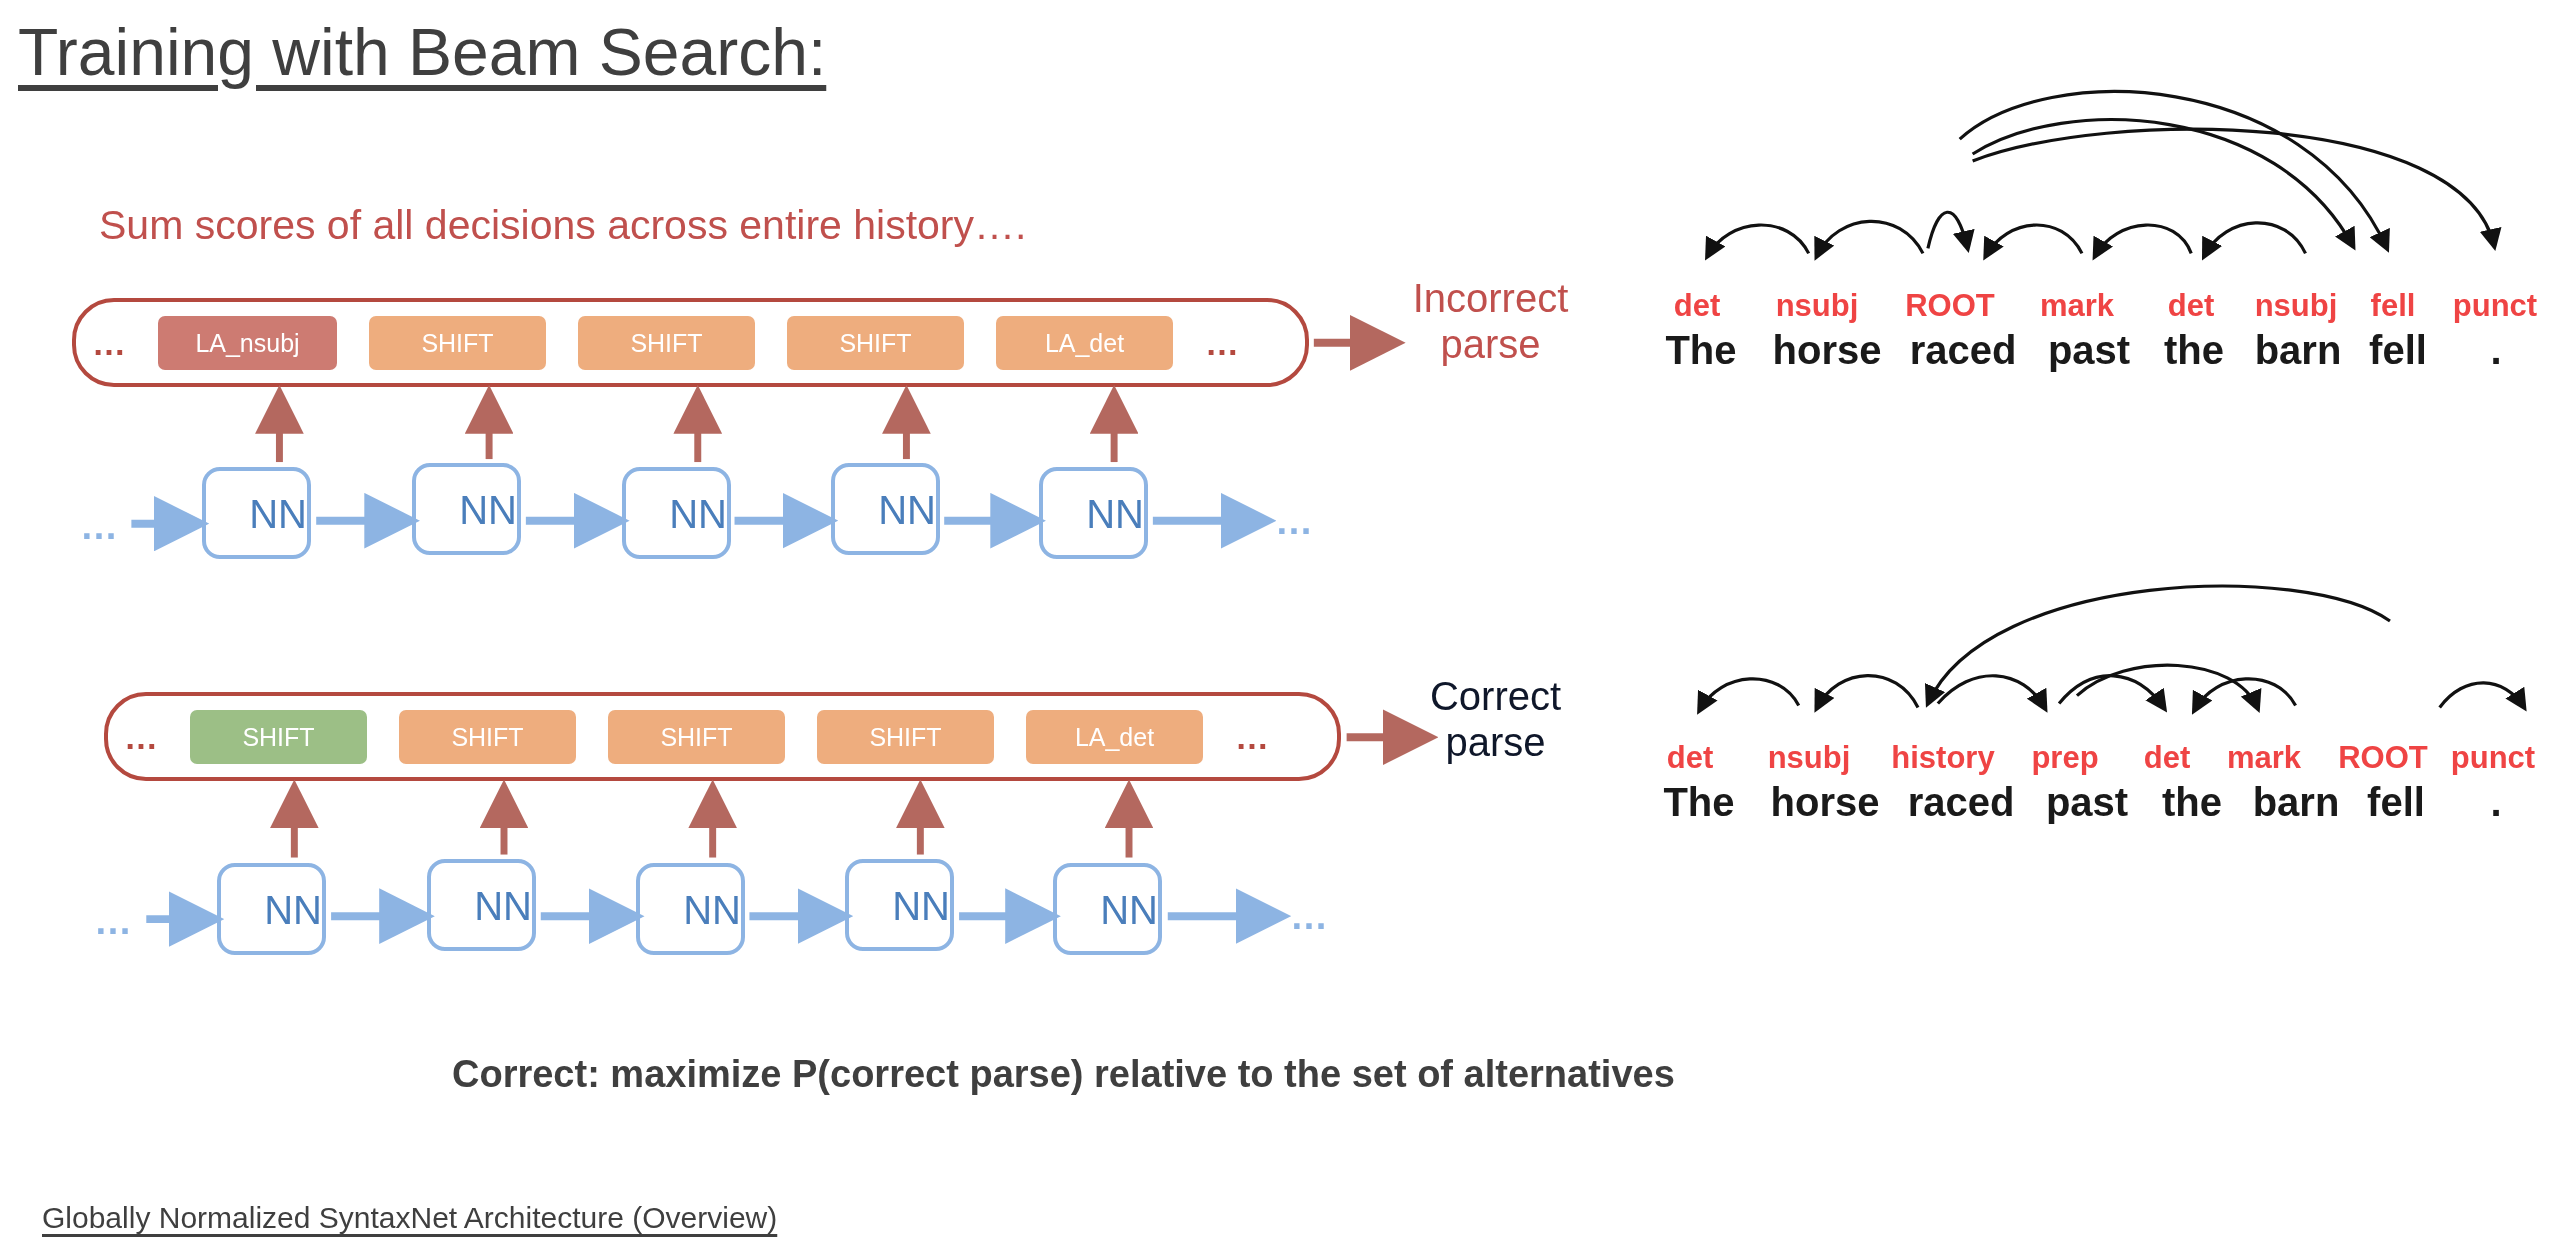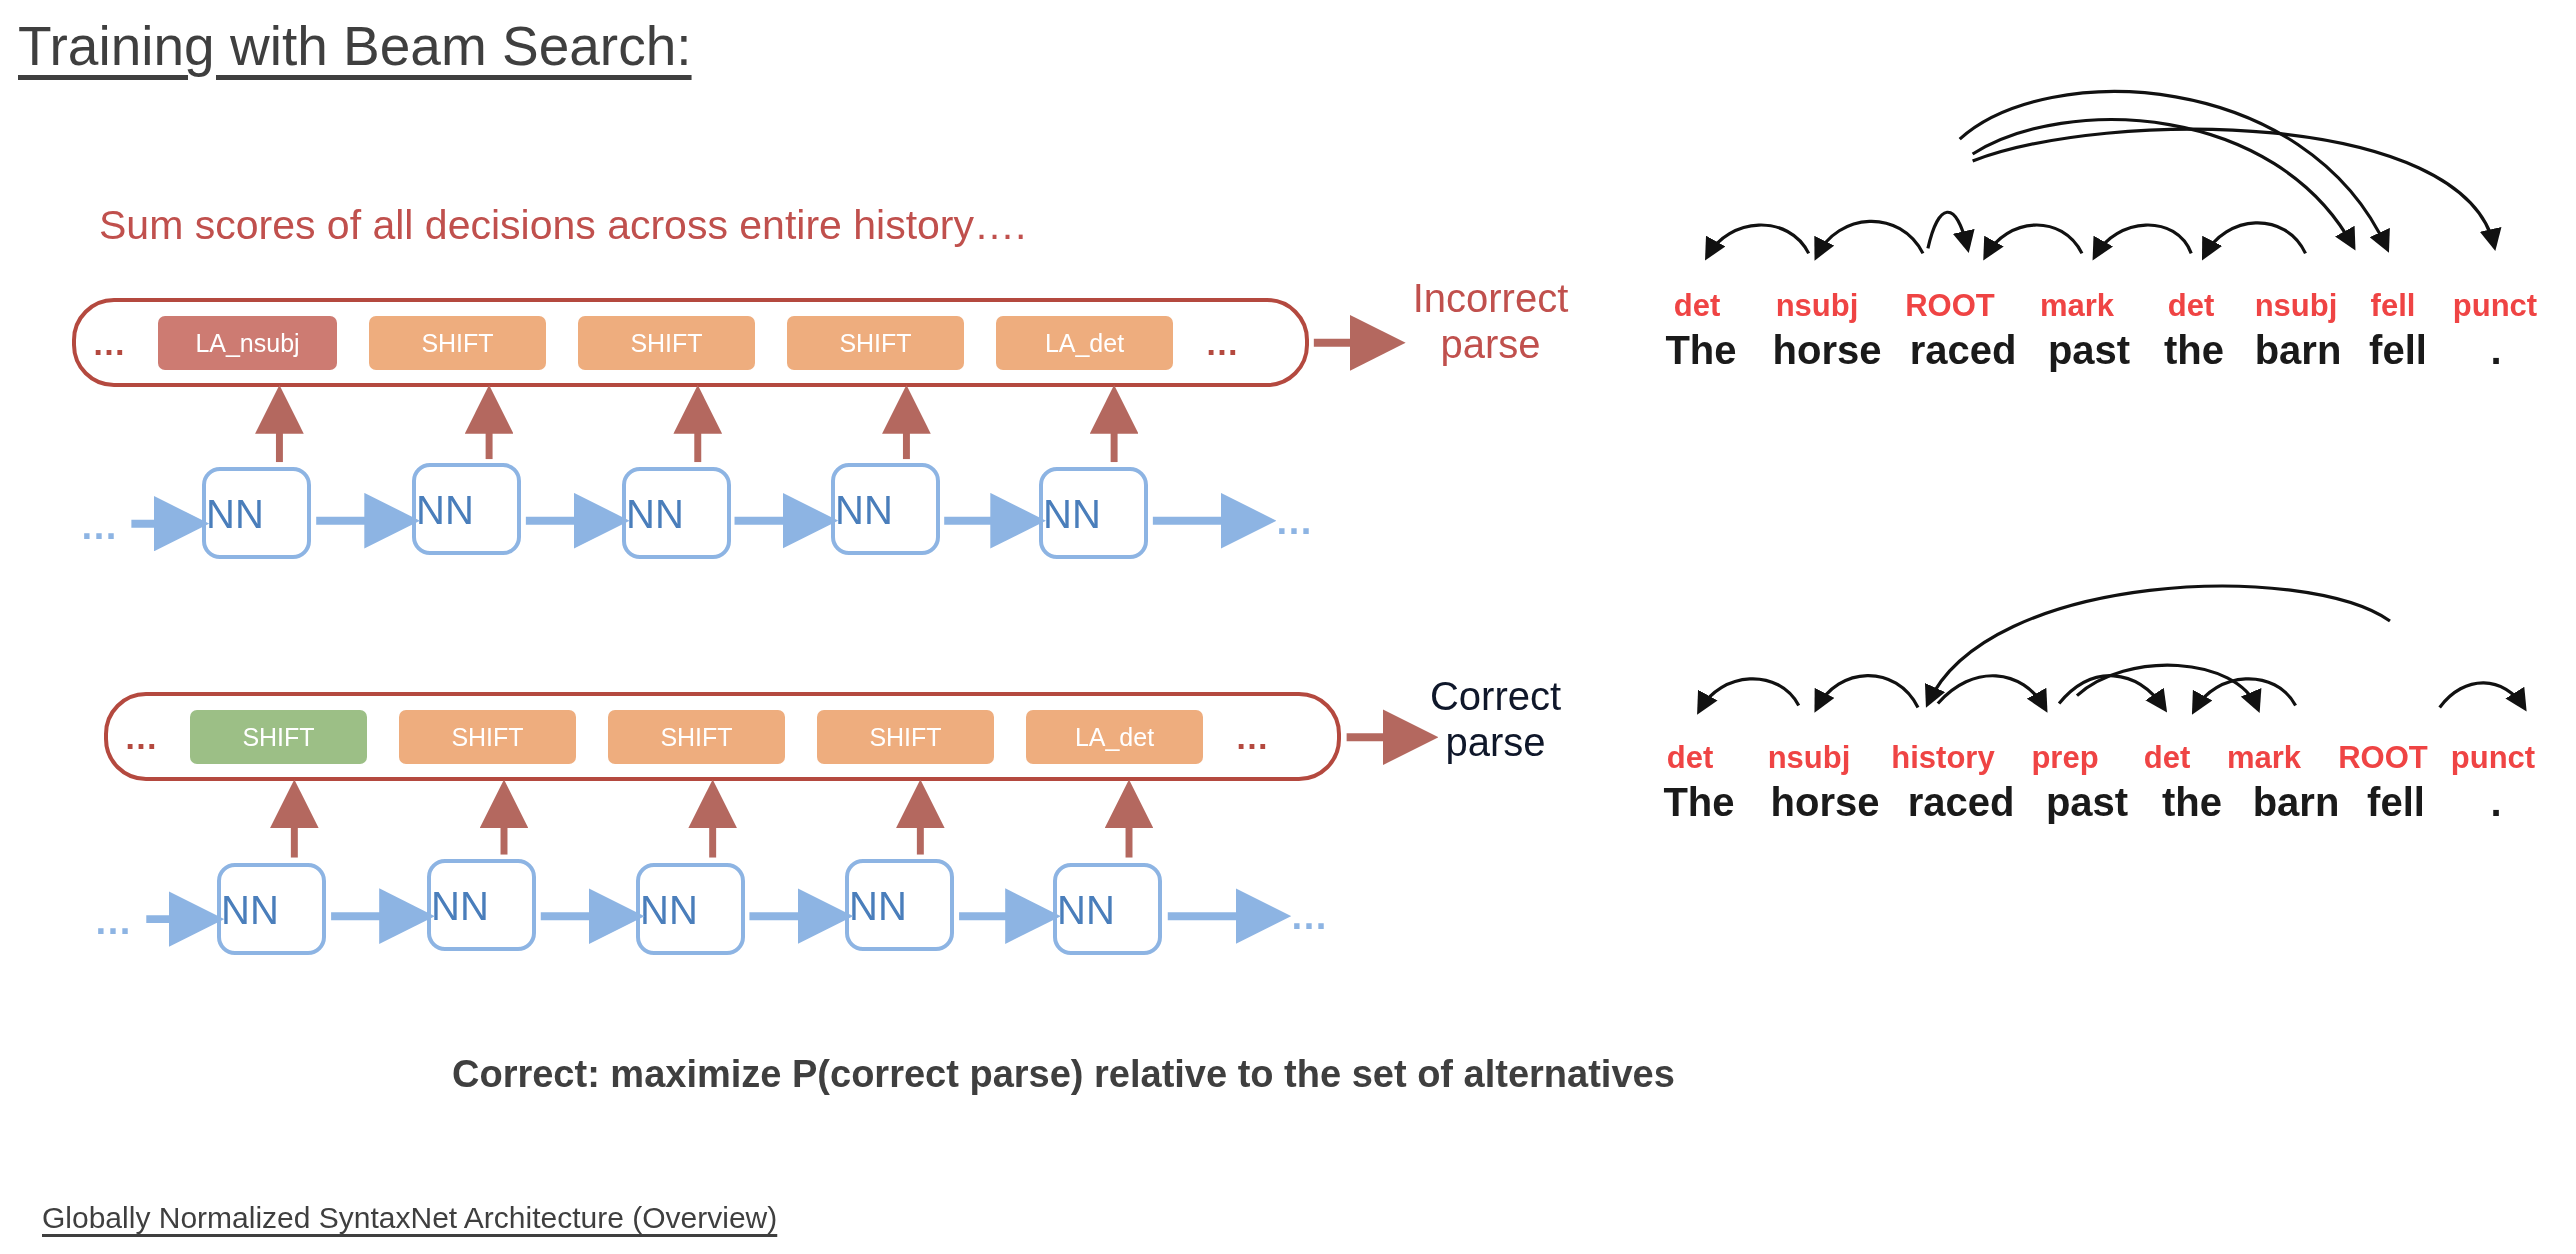--- a/index.html
+++ b/index.html
@@ -13,21 +13,21 @@
     position: relative;
     font-family: "Liberation Sans", sans-serif;
     overflow: hidden;
   }
 
   
   #slide-title {
     position: absolute;
     left: 18px;
     top: 14px;
-    font-size: 55px;
+    font-size: 66px;
     color: #3f3f3f;
     text-decoration: underline;
     text-underline-offset: 10px;
     white-space: nowrap;
     text-align: right;
   }
   #footer-title {
     position: absolute;
     left: 42px;
     top: 1201px;
@@ -90,21 +90,21 @@
   
   .nn-box {
     position: absolute;
     width: 109px;
     height: 92px;
     border: 4px solid #8db4e3;
     border-radius: 18px;
     background: #ffffff;
     color: #4a7ebb;
     font-size: 40px;
-    text-align: left;
+    text-align: right;
     line-height: 87px;
     box-sizing: border-box;
   }
   .ellipsis-blue {
     position: absolute;
     color: #8db4e3;
     font-size: 38px;
     font-weight: bold;
     line-height: 1;
   }

